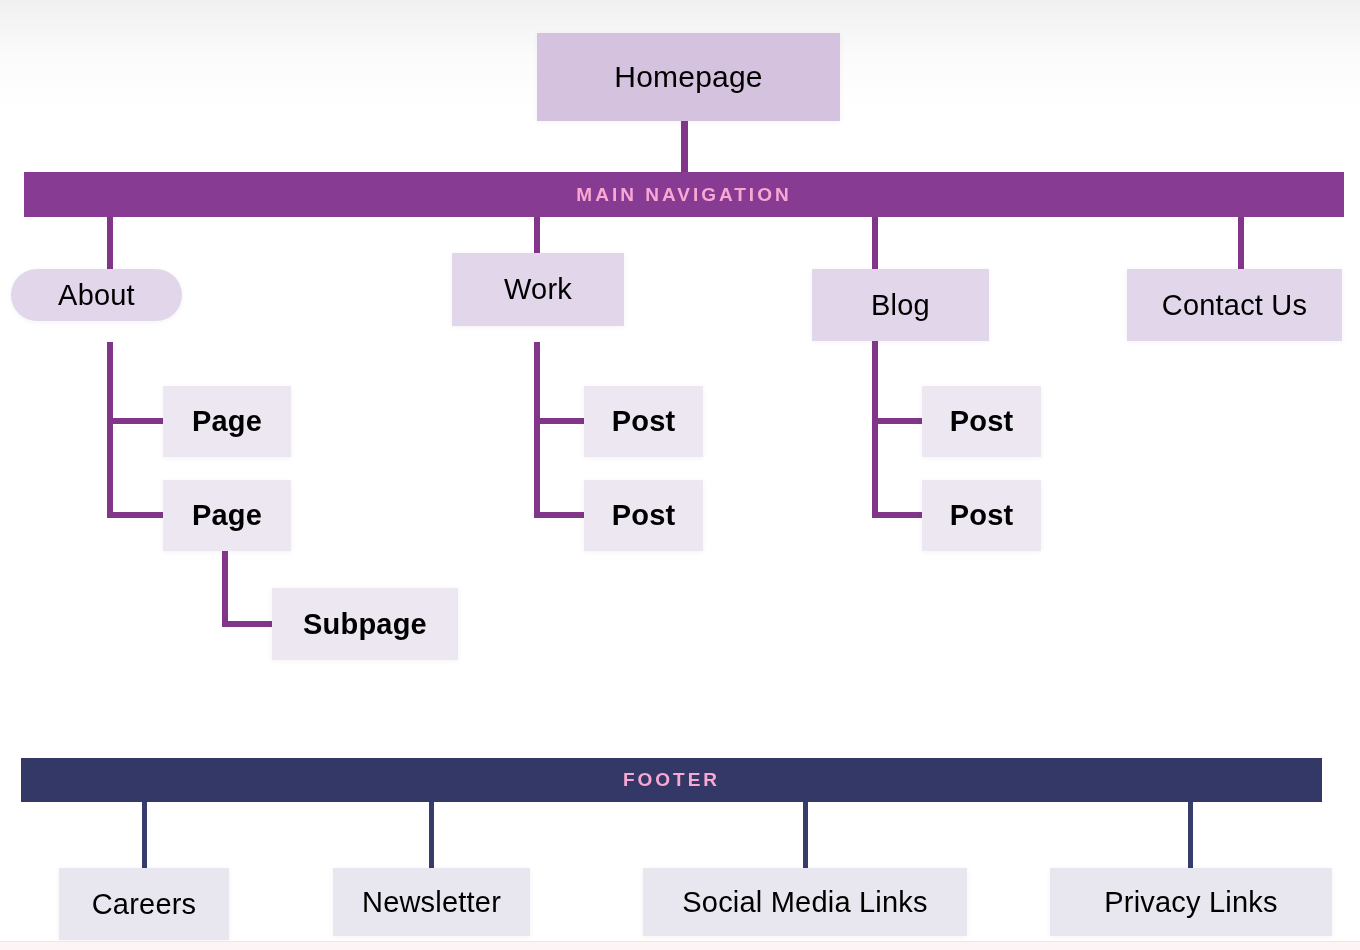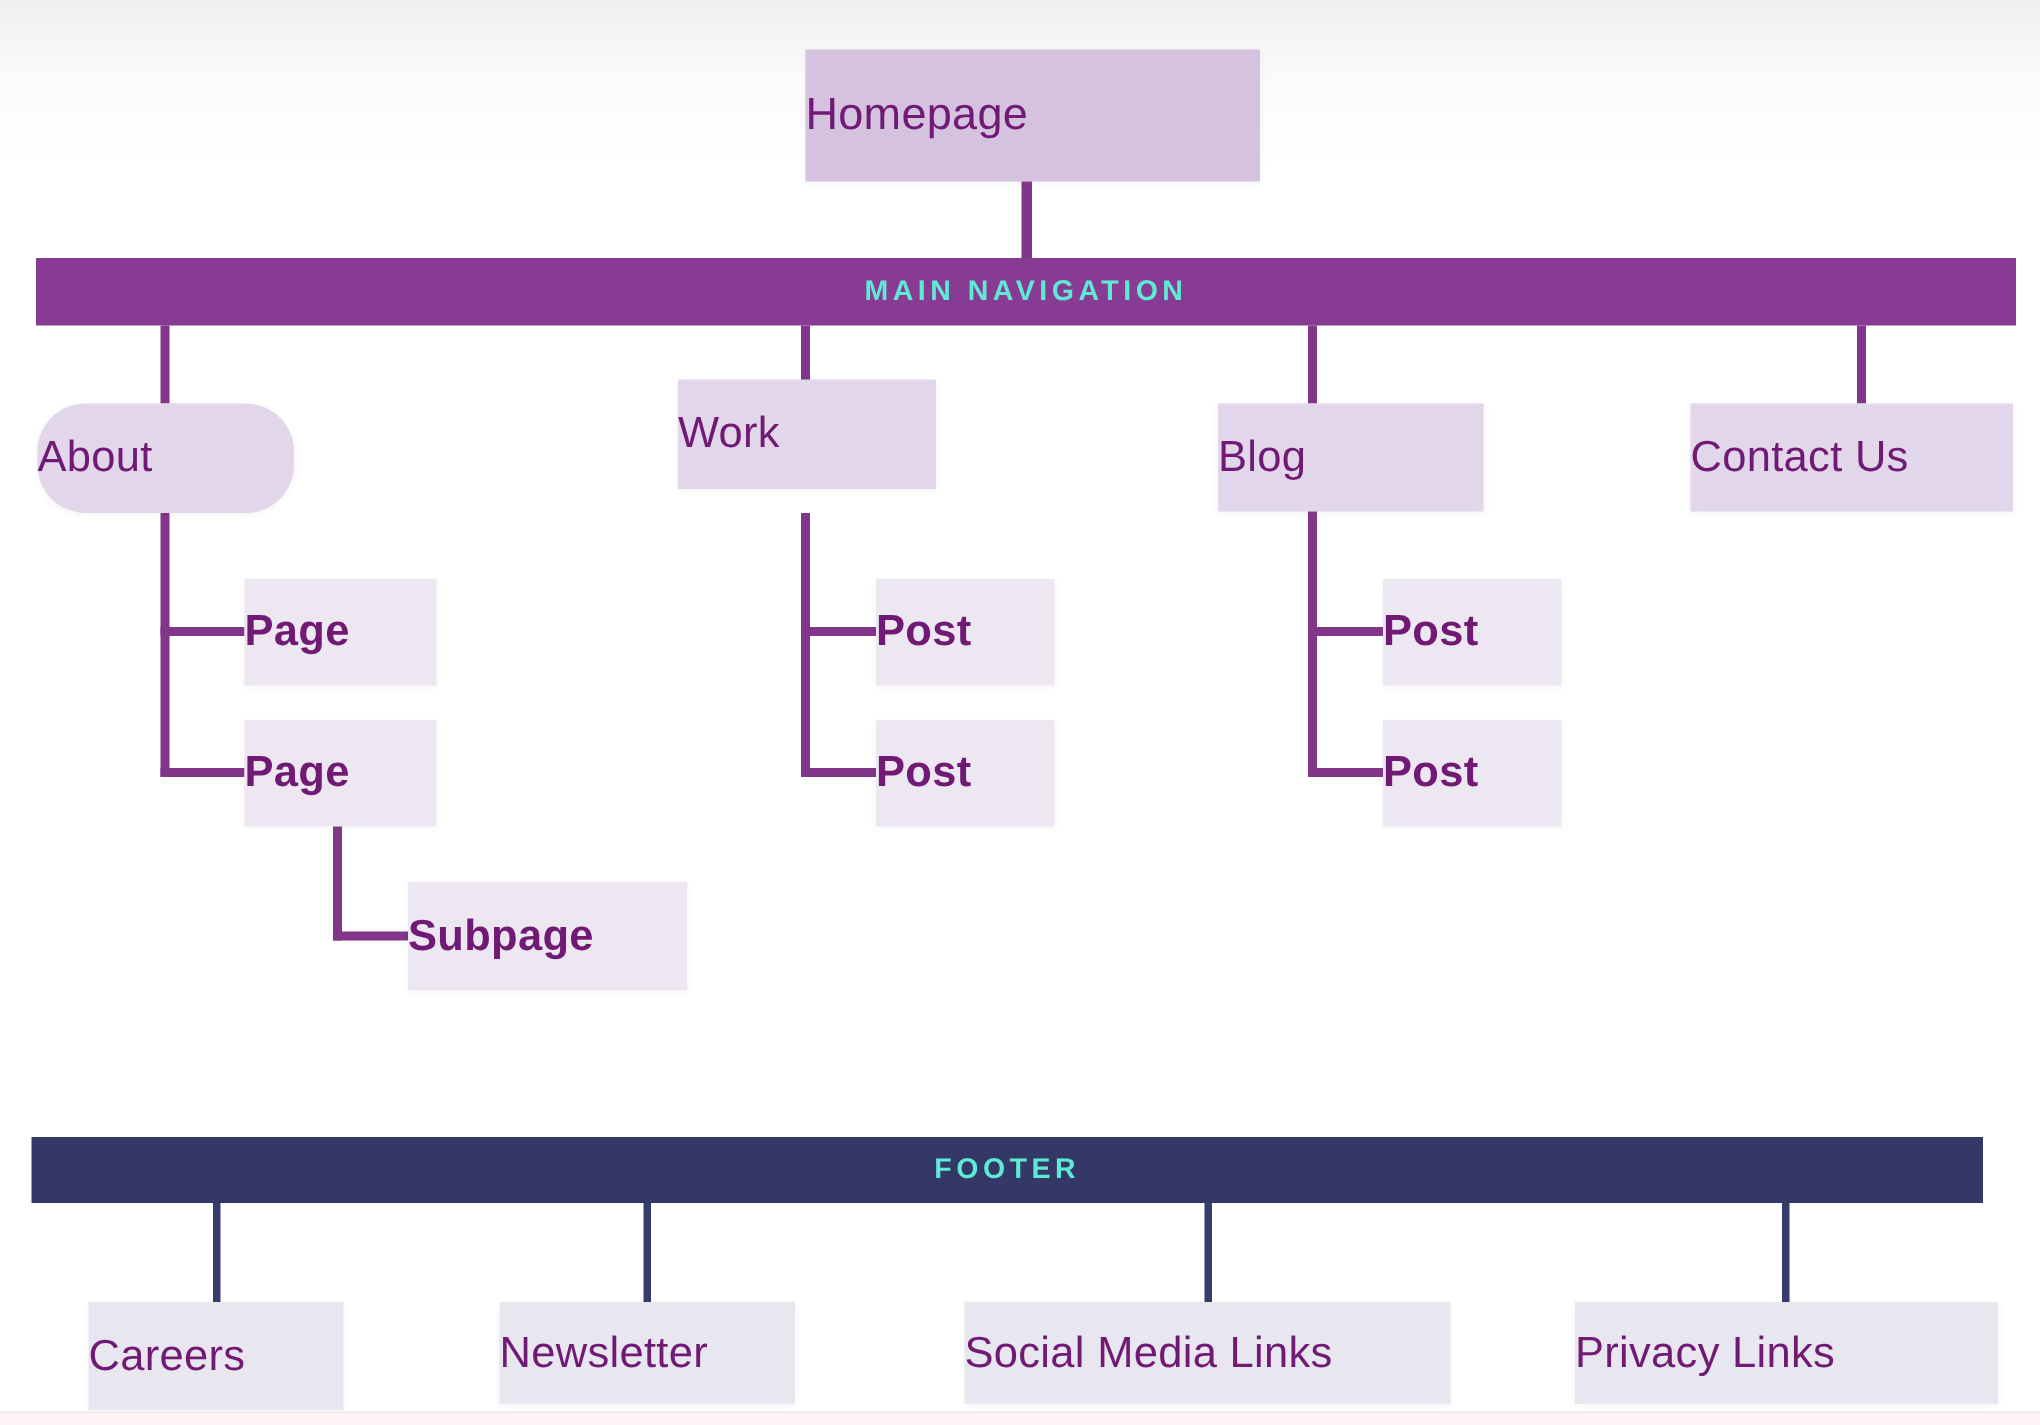--- a/index.html
+++ b/index.html
@@ -12,37 +12,38 @@
     height: 950px;
     overflow: hidden;
     background: linear-gradient(to bottom, #f0f0f0 0px, #fbfbfb 55px, #ffffff 110px);
   }
 
   
   .node {
     position: absolute;
     display: flex;
     align-items: center;
-    color: #701a75;
+    justify-content: center;
+    color: #000000;
     font-size: 29px;
     letter-spacing: 0.2px;
     box-shadow: 0 1px 5px rgba(60, 30, 80, 0.06);
   }
   .node.root   { background: #d5c2df; font-size: 30px; }
   .node.nav    { background: #e2d6ea; }
   .node.sub    { background: #ede7f2; font-weight: bold; }
   .node.footer { background: #e8e6ee; }
 
   
   .bar {
     position: absolute;
     display: flex;
     align-items: center;
     justify-content: center;
-    color: #5eead4;
+    color: #f9a8d4;
     font-size: 19px;
     font-weight: bold;
     letter-spacing: 3px;
   }
   .bar.purple { background: #883b93; }
   .bar.navy   { background: #333866; }
 
   
   .line { position: absolute; }
   .line.purple { background: #813689; }
@@ -70,21 +71,21 @@
 
   <div class="bar purple" style="left:24px; top:172px; width:1320px; height:45px;">
     <span>MAIN NAVIGATION</span>
   </div>
 
   <div class="line purple" style="left:107px; top:217px; width:6px; height:52px;"></div>
   <div class="line purple" style="left:534px; top:217px; width:6px; height:52px;"></div>
   <div class="line purple" style="left:872px; top:217px; width:6px; height:52px;"></div>
   <div class="line purple" style="left:1238px; top:217px; width:6px; height:52px;"></div>
 
-  <div class="node nav" style="left:25px; top:269px; width:171px; height:73px;border-radius:32px;">
+  <div class="node nav" style="left:11px; top:269px; width:171px; height:52px;border-radius:32px;">
     <span>About</span>
   </div>
   <div class="node nav" style="left:452px; top:253px; width:172px; height:73px;">
     <span>Work</span>
   </div>
   <div class="node nav" style="left:812px; top:269px; width:177px; height:72px;">
     <span>Blog</span>
   </div>
   <div class="node nav" style="left:1127px; top:269px; width:215px; height:72px;">
     <span>Contact Us</span>

